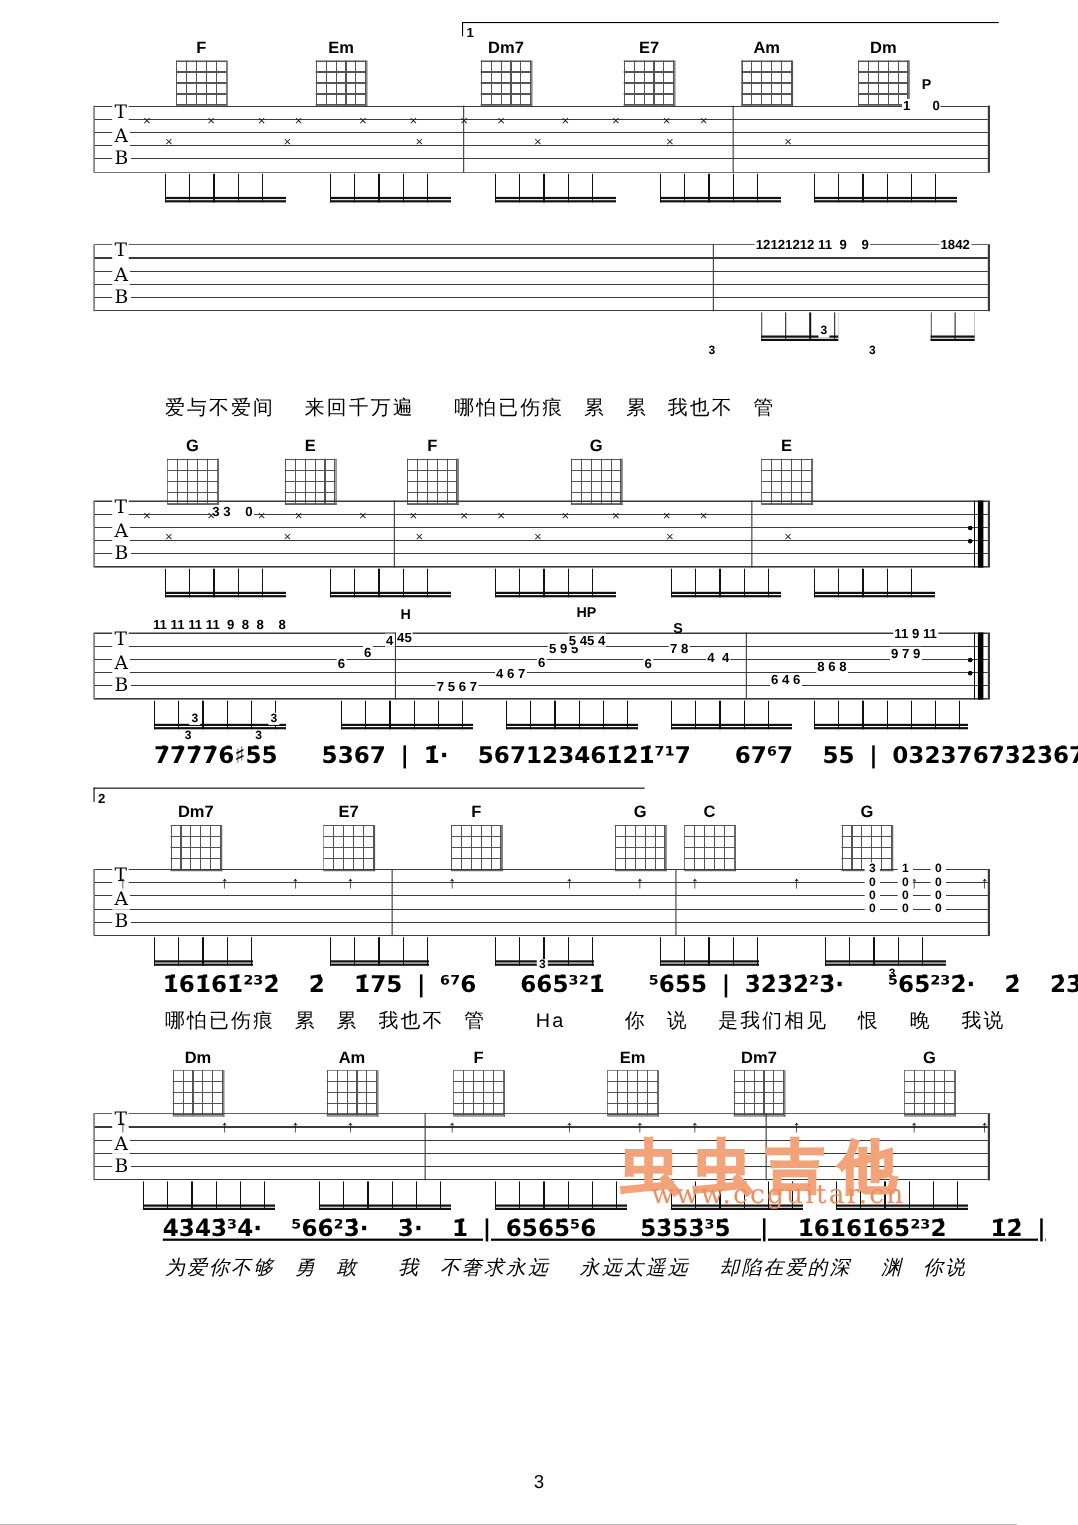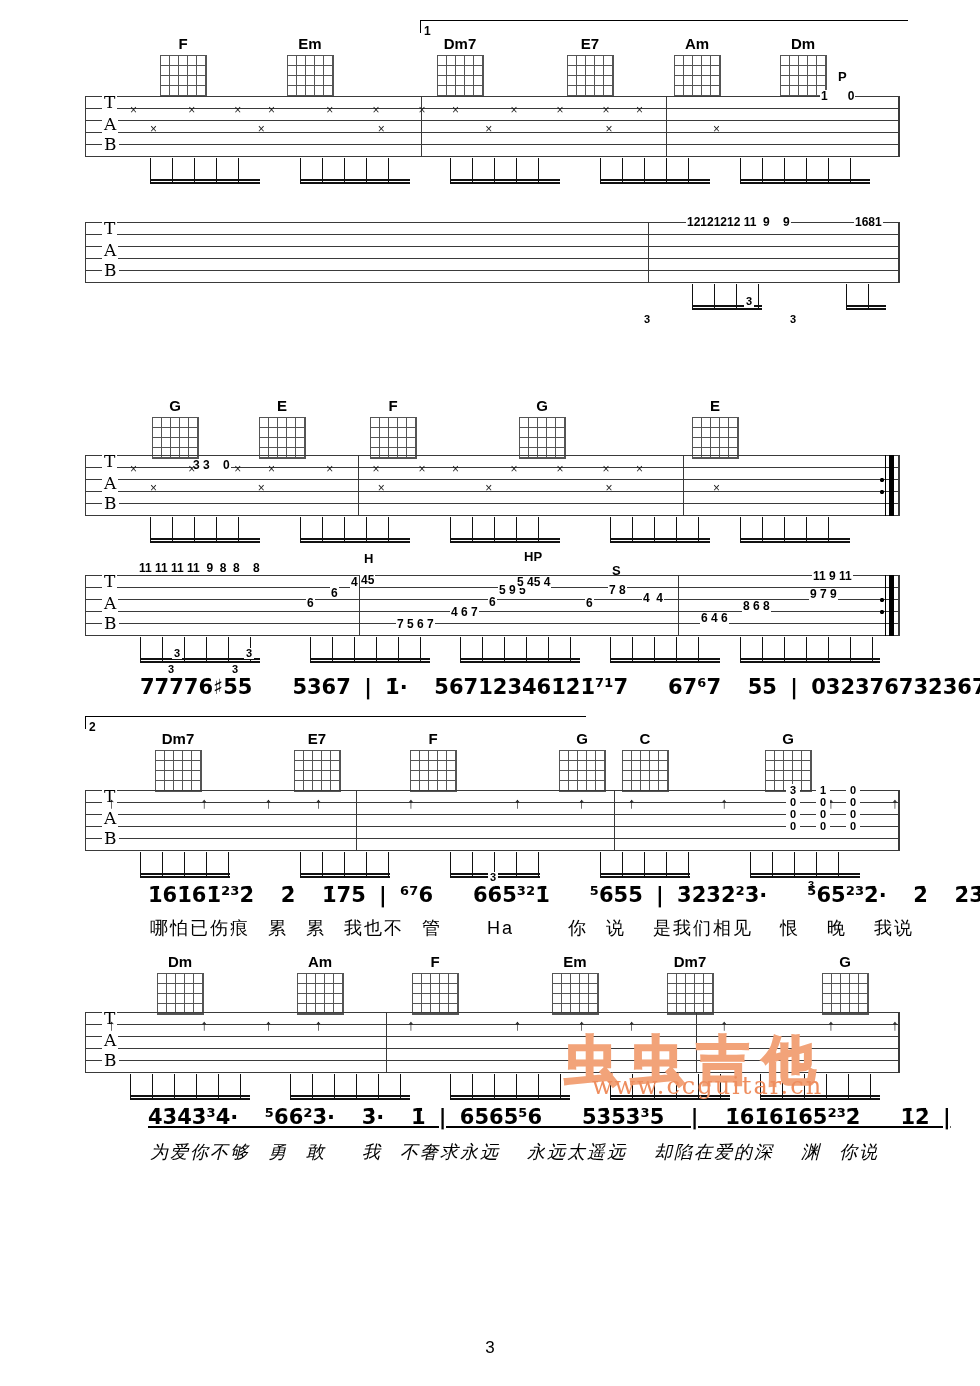--- a/index.html
+++ b/index.html
@@ -81,27 +81,28 @@
   <div class="beam" style="left:600px;top:158px;width:110px;"></div>
   <div class="beam" style="left:740px;top:158px;width:130px;"></div>
 
   <div class="staff" style="top:222px;">
     <span class="tabl" style="top:-2px;">T</span>
     <span class="tabl" style="top:20px;">A</span>
     <span class="tabl" style="top:40px;">B</span>
     <div class="bar" style="left:562px;"></div>
   </div>
   <div class="ann" style="left:686px;top:216px;">12121212 11  9    9</div>
-  <div class="ann" style="left:854px;top:216px;">1681</div>
+  <div class="ann" style="left:854px;top:216px;">1842</div>
   <div class="beam" style="left:692px;top:284px;width:70px;"></div>
   <div class="beam" style="left:846px;top:284px;width:40px;"></div>
   <div class="trip" style="left:744px;top:296px;">3</div>
 
   <div class="trip" style="left:642px;top:314px;">3</div>
   <div class="trip" style="left:788px;top:314px;">3</div>
+  <div class="jplyr" style="left:150px;top:358px;">爱与不爱间   来回千万遍    哪怕已伤痕  累  累  我也不  管</div>
 
   <div class="chname" style="left:175px;top:398px;">G</div>
   <div class="chgrid" style="left:152px;top:417px;"></div>
   <div class="chname" style="left:282px;top:398px;">E</div>
   <div class="chgrid" style="left:259px;top:417px;"></div>
   <div class="chname" style="left:393px;top:398px;">F</div>
   <div class="chgrid" style="left:370px;top:417px;"></div>
   <div class="chname" style="left:542px;top:398px;">G</div>
   <div class="chgrid" style="left:519px;top:417px;"></div>
   <div class="chname" style="left:715px;top:398px;">E</div>

